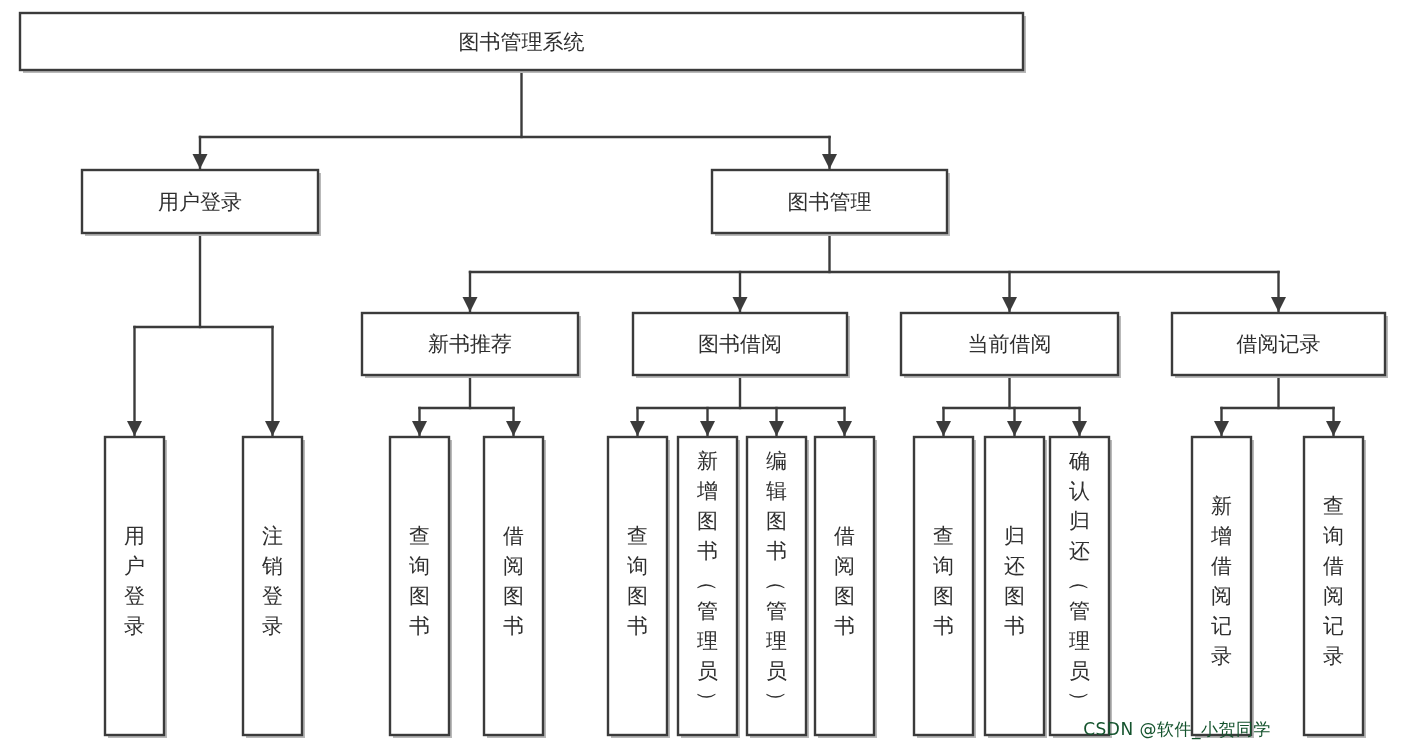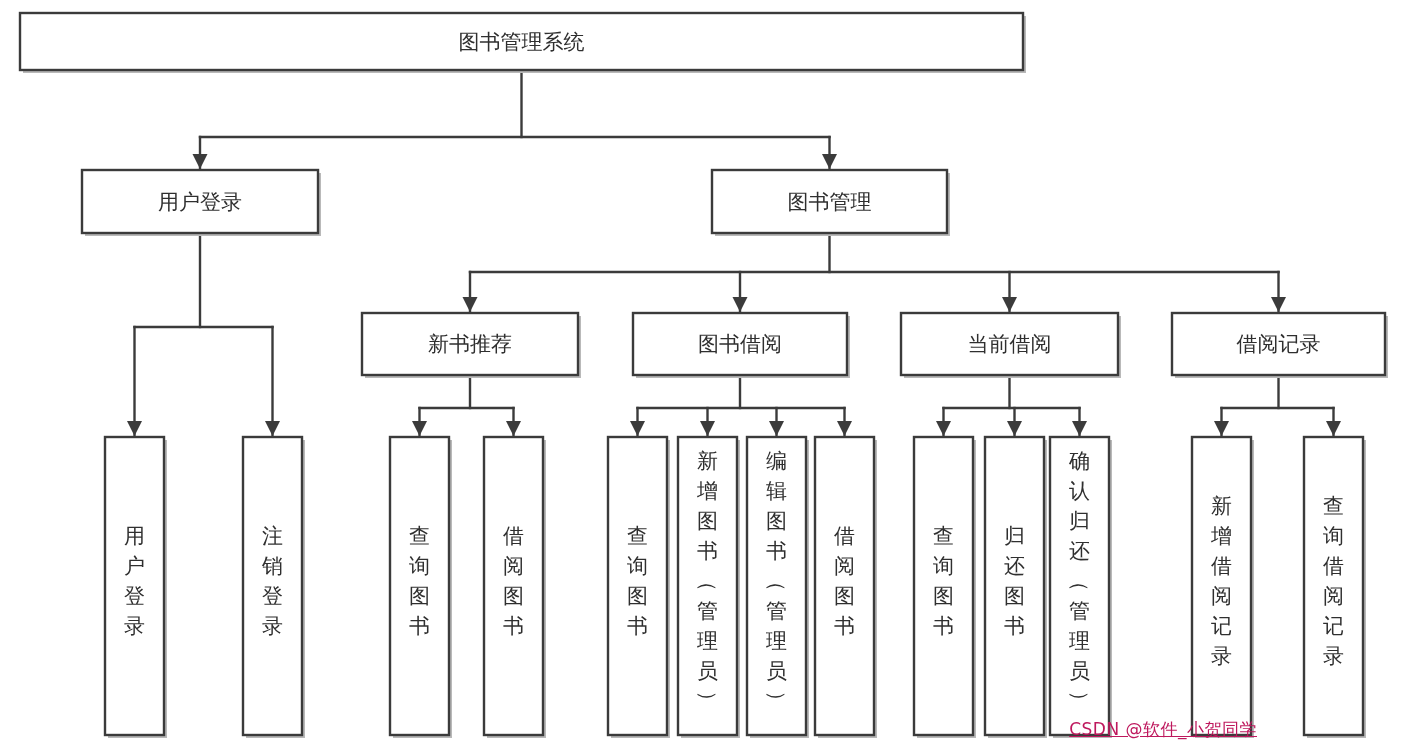--- a/index.html
+++ b/index.html
@@ -46,29 +46,28 @@
     dominant-baseline: middle;
   }
   .leaf-label-v {
     font-family: "DejaVu Sans", "Liberation Sans", sans-serif;
     font-size: 21px;
     fill: #2f2f2f;
     text-anchor: middle;
   }
   .watermark {
     position: absolute;
-    right: 28px;
+    right: 14px;
     bottom: 6px;
     font-family: "DejaVu Sans", "Liberation Sans", sans-serif;
     font-size: 17px;
-    color: #be185d;
+    color: #14532d;
     letter-spacing: 0.5px;
     white-space: nowrap;
     user-select: none;
-    text-decoration: underline;
   }
 </style>
 </head>
 <body>
 
 <div id="diagram-root">
   <svg id="diagram-svg" width="1405" height="747" viewBox="0 0 1405 747" xmlns="http://www.w3.org/2000/svg">
       <path d="M 521.5 70 L 521.5 137" class="connector"></path>
       <path d="M 200 137 L 829.5 137" class="connector"></path>
       <path d="M 200 137 L 200 169" class="connector"></path>

